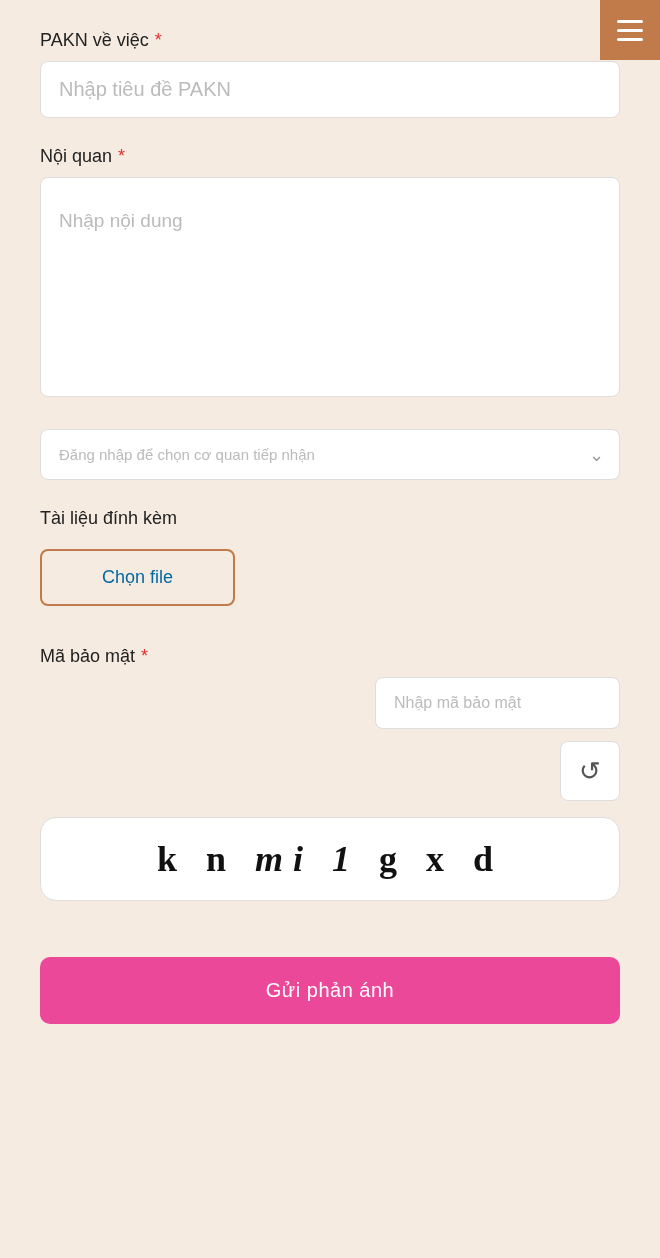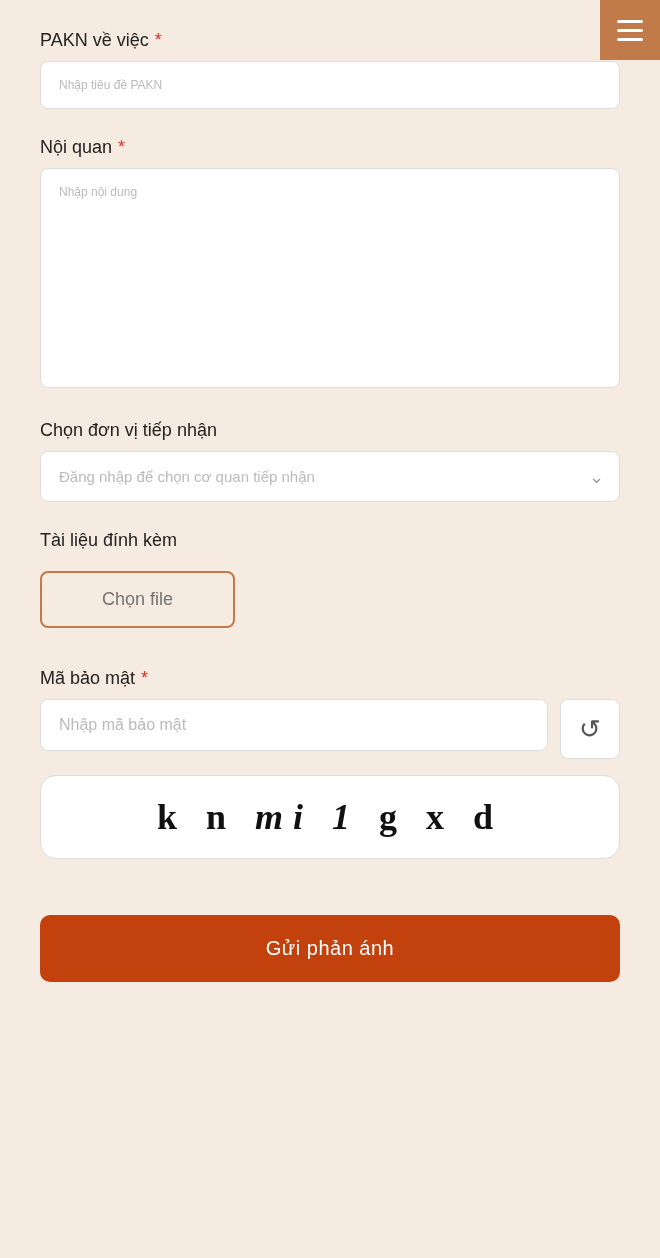--- a/index.html
+++ b/index.html
@@ -64,37 +64,37 @@
     }
 
     .required-star {
       color: #e03030;
       font-size: 18px;
     }
 
     .text-input {
       width: 100%;
       padding: 16px 18px;
-      font-size: 12px;
+      font-size: 20px;
       color: #737373;
       background-color: #fff;
       border: 1.5px solid #ddd;
       border-radius: 8px;
       outline: none;
       font-family: inherit;
     }
 
     .text-input::placeholder {
       color: #bbb;
     }
 
     .textarea-input {
       width: 100%;
-      padding: 16px 18px;
-      font-size: 12px;
+      padding: 32px 18px;
+      font-size: 19px;
       color: #999;
       background-color: #fff;
       border: 1.5px solid #ddd;
       border-radius: 8px;
       outline: none;
       font-family: inherit;
       resize: none;
       height: 220px;
     }
 
@@ -133,39 +133,40 @@
 
     
     .attachment-section {
       margin-bottom: 28px;
     }
 
     .choose-file-btn {
       display: inline-block;
       padding: 16px 60px;
       font-size: 18px;
-      color: #737373;
+      color: #0369a1;
       background-color: transparent;
       border: 2px solid #c17a4a;
       border-radius: 8px;
       cursor: pointer;
       font-family: inherit;
       margin-top: 10px;
     }
 
     
     .security-section {
       margin-top: 40px;
       margin-bottom: 28px;
     }
 
     .security-input-row {
       display: flex;
       gap: 12px;
-      align-items: flex-start;
+      align-items: flex-end;
+      flex-direction: column;
     }
 
     .security-input {
       flex: 1;
       padding: 16px 18px;
       font-size: 16px;
       color: #999;
       background-color: #fff;
       border: 1.5px solid #ddd;
       border-radius: 8px;
@@ -212,21 +213,21 @@
     }
     .captcha-char-1 {
       font-style: italic;
       font-weight: 900;
     }
 
     
     .submit-btn {
       width: 100%;
       padding: 22px;
-      background-color: #c2410c;
+      background-color: #ec4899;
       color: #fff;
       font-size: 20px;
       font-family: inherit;
       border: none;
       border-radius: 10px;
       cursor: pointer;
       margin-top: 28px;
       letter-spacing: 0.5px;
     }
   </style>
@@ -255,23 +256,20 @@
   <div class="form-section">
     <div class="field-label">
       <span>Nội quan</span>
       <span class="required-star">*</span>
     </div>
     <textarea class="textarea-input" placeholder="Nhập nội dung" style=""></textarea>
   </div>
 
   
   <div class="form-section">
-    <div class="field-label">
-      <span>Chọn đơn vị tiếp nhận</span>
-    </div>
     <div class="select-wrapper">
       <select class="select-input">
         <option value="" disabled="" selected="">Đăng nhập để chọn cơ quan tiếp nhận</option>
       </select>
       <span class="select-chevron">⌄</span>
     </div>
   </div>
 
   
   <div class="attachment-section">

